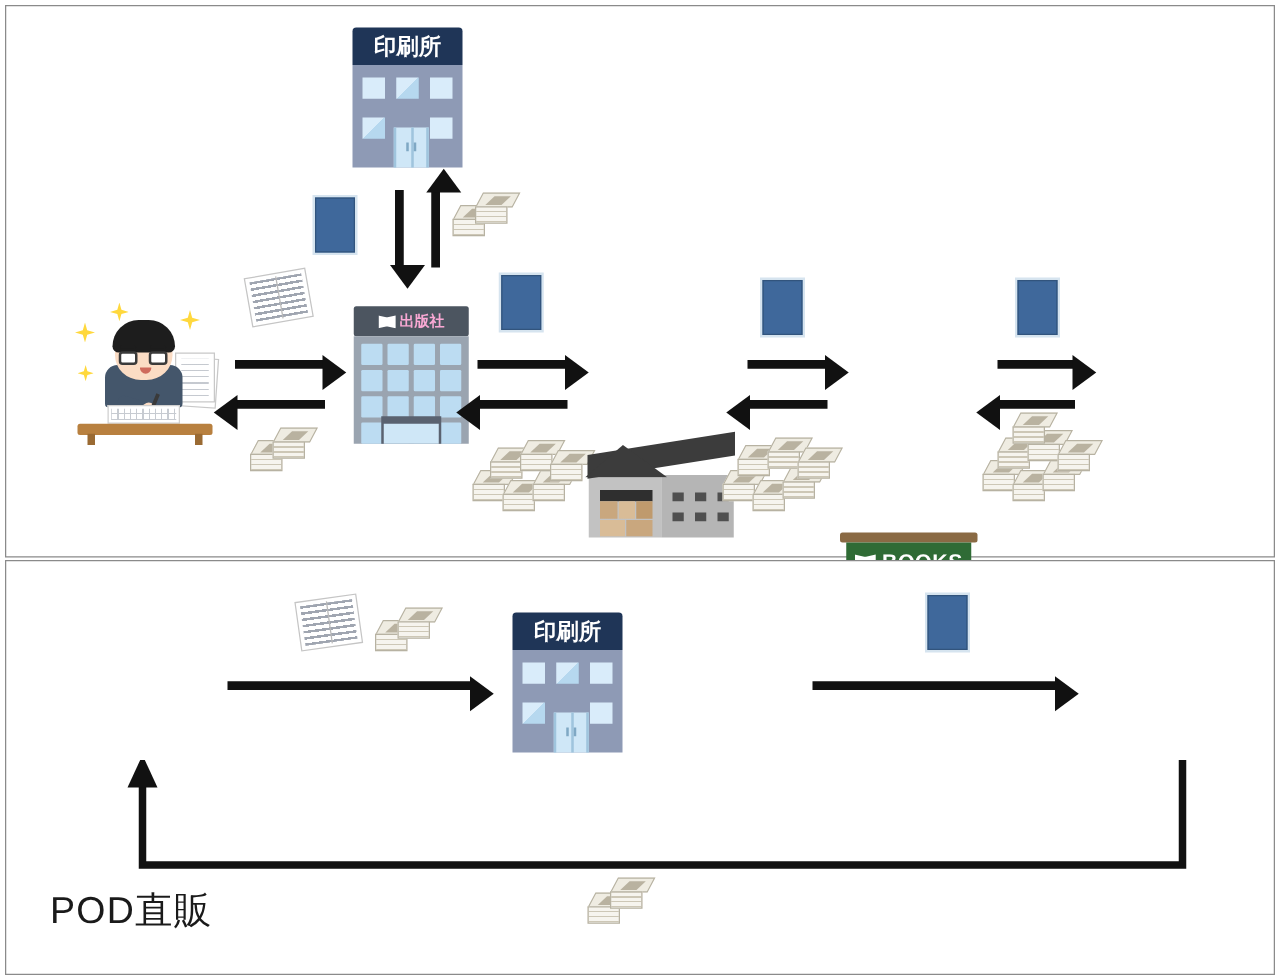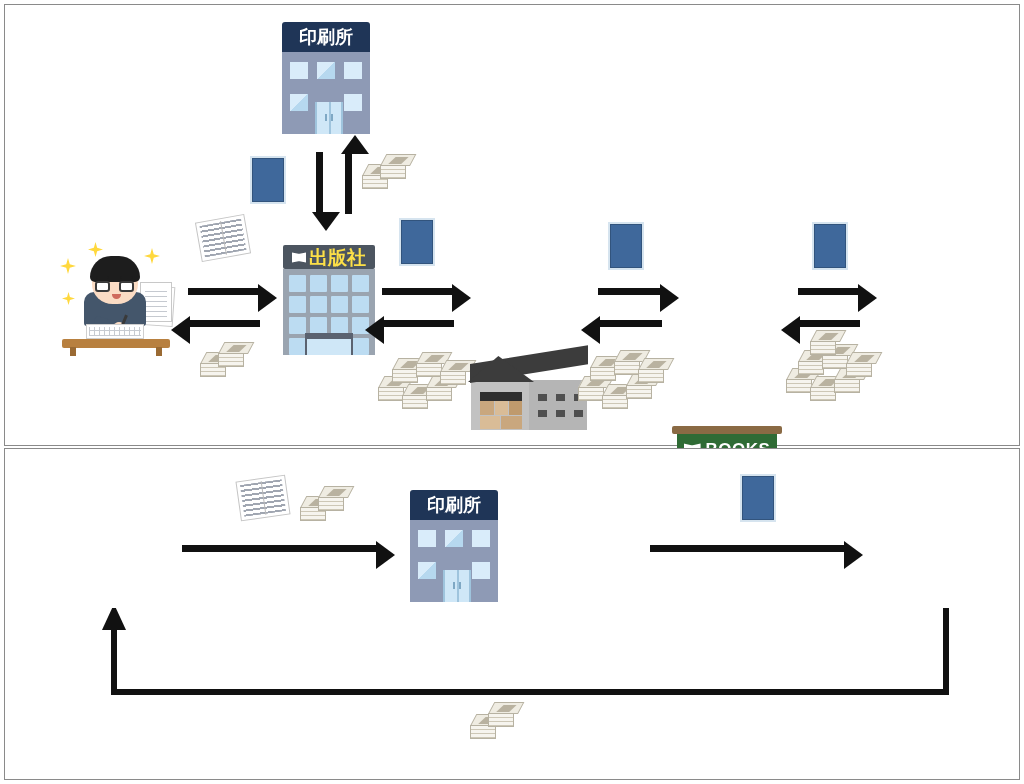--- a/index.html
+++ b/index.html
@@ -73,21 +73,21 @@
 
   
   #feedback-path { position: absolute; left: 100px; top: 608px; width: 852px; height: 92px; }
 
   
   .bld-publisher { width: 92px; height: 110px; }
   .pub-sign {
     height: 24px; background: #4c5560; border-radius: 2px;
     display: flex; align-items: center; justify-content: center; gap: 3px;
   }
-  .pub-sign-txt { color: #fde047; font-size: 19px; font-weight: bold; line-height: 1; letter-spacing: 0px;}
+  .pub-sign-txt { color: #f9a8d4; font-size: 12px; font-weight: bold; line-height: 1; letter-spacing: 0px;}
   .pub-book-ico { width: 14px; height: 11px; background: #fff;
       clip-path: polygon(0 8%,46% 20%,54% 20%,100% 8%,100% 100%,54% 88%,46% 88%,0 100%); }
   .pub-body { height: 86px; background: #9aa4b0; display: grid;
       grid-template-columns: repeat(4,1fr); grid-template-rows: repeat(4,1fr);
       padding: 6px 6px 0 6px; gap: 4px; box-sizing: border-box; }
   .pub-win { background: #bcdcf2; border-radius: 1px; }
   .pub-door { position: absolute; left: 22px; bottom: 0; width: 48px; height: 22px; background: #5a6270; }
   .pub-door-glass { position:absolute; left: 24px; bottom: 0; width: 44px; height: 16px; background: #cfe7f7;}
 
   
@@ -561,20 +561,21 @@
       <div class="rd-head" style="left:44px; top:14px;"></div>
       <div class="rd-hair" style="left:43px; top:10px;"></div>
       <div class="rd-eye" style="left:50px; top:28px;"></div>
       <div class="rd-eye" style="left:65px; top:28px;"></div>
       <div class="rd-mouth" style="left:54px; top:34px;"></div>
     </div>
   </div>
 
   <div class="panel" id="panel-bottom"></div>
 
+  <div class="panel-title" id="title-pod">POD直販</div>
 
   <div class="icon-ms" style="left:238px; top:478px; transform:rotate(-8deg);">
     <div class="icon-ms-in"></div>
     <div class="icon-ms-spine"></div>
   </div>
   <div class="money-group" style="left:300px; top:484px;">
     <div class="bundle" style="left:0px;  top:12px;">
         <div class="bundle-top">
           <div class="bundle-note"></div>
         </div>

